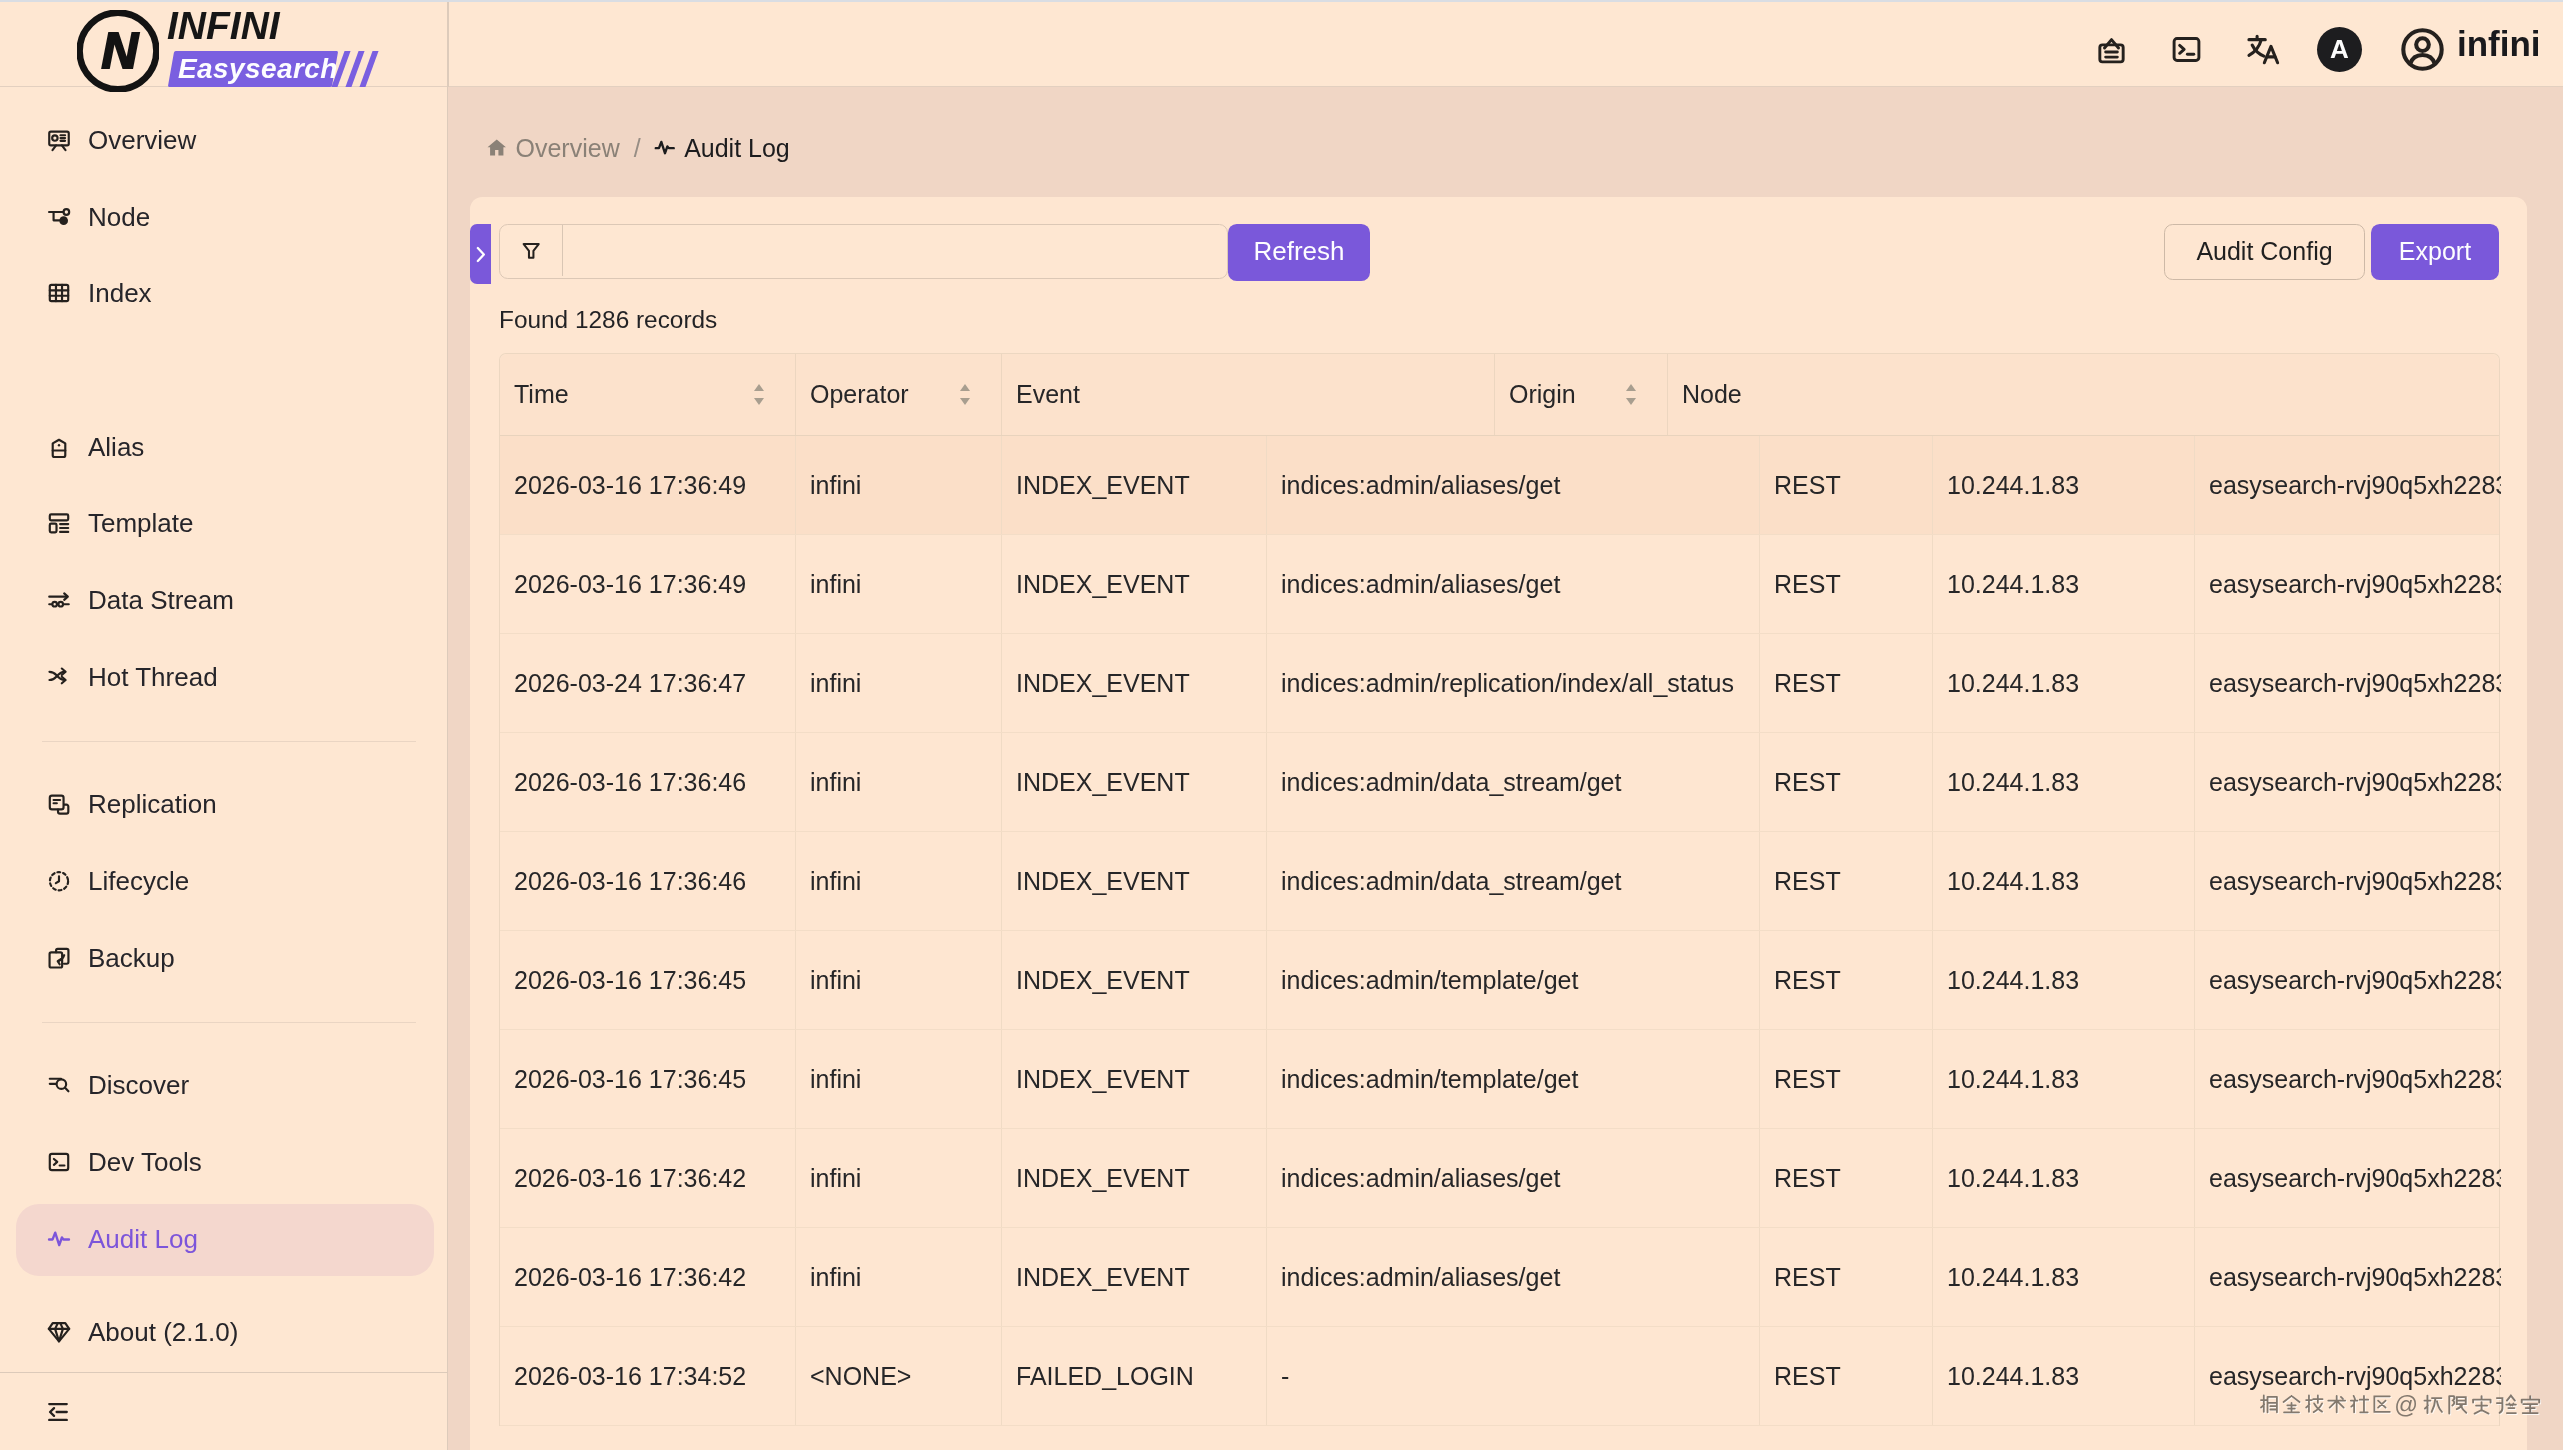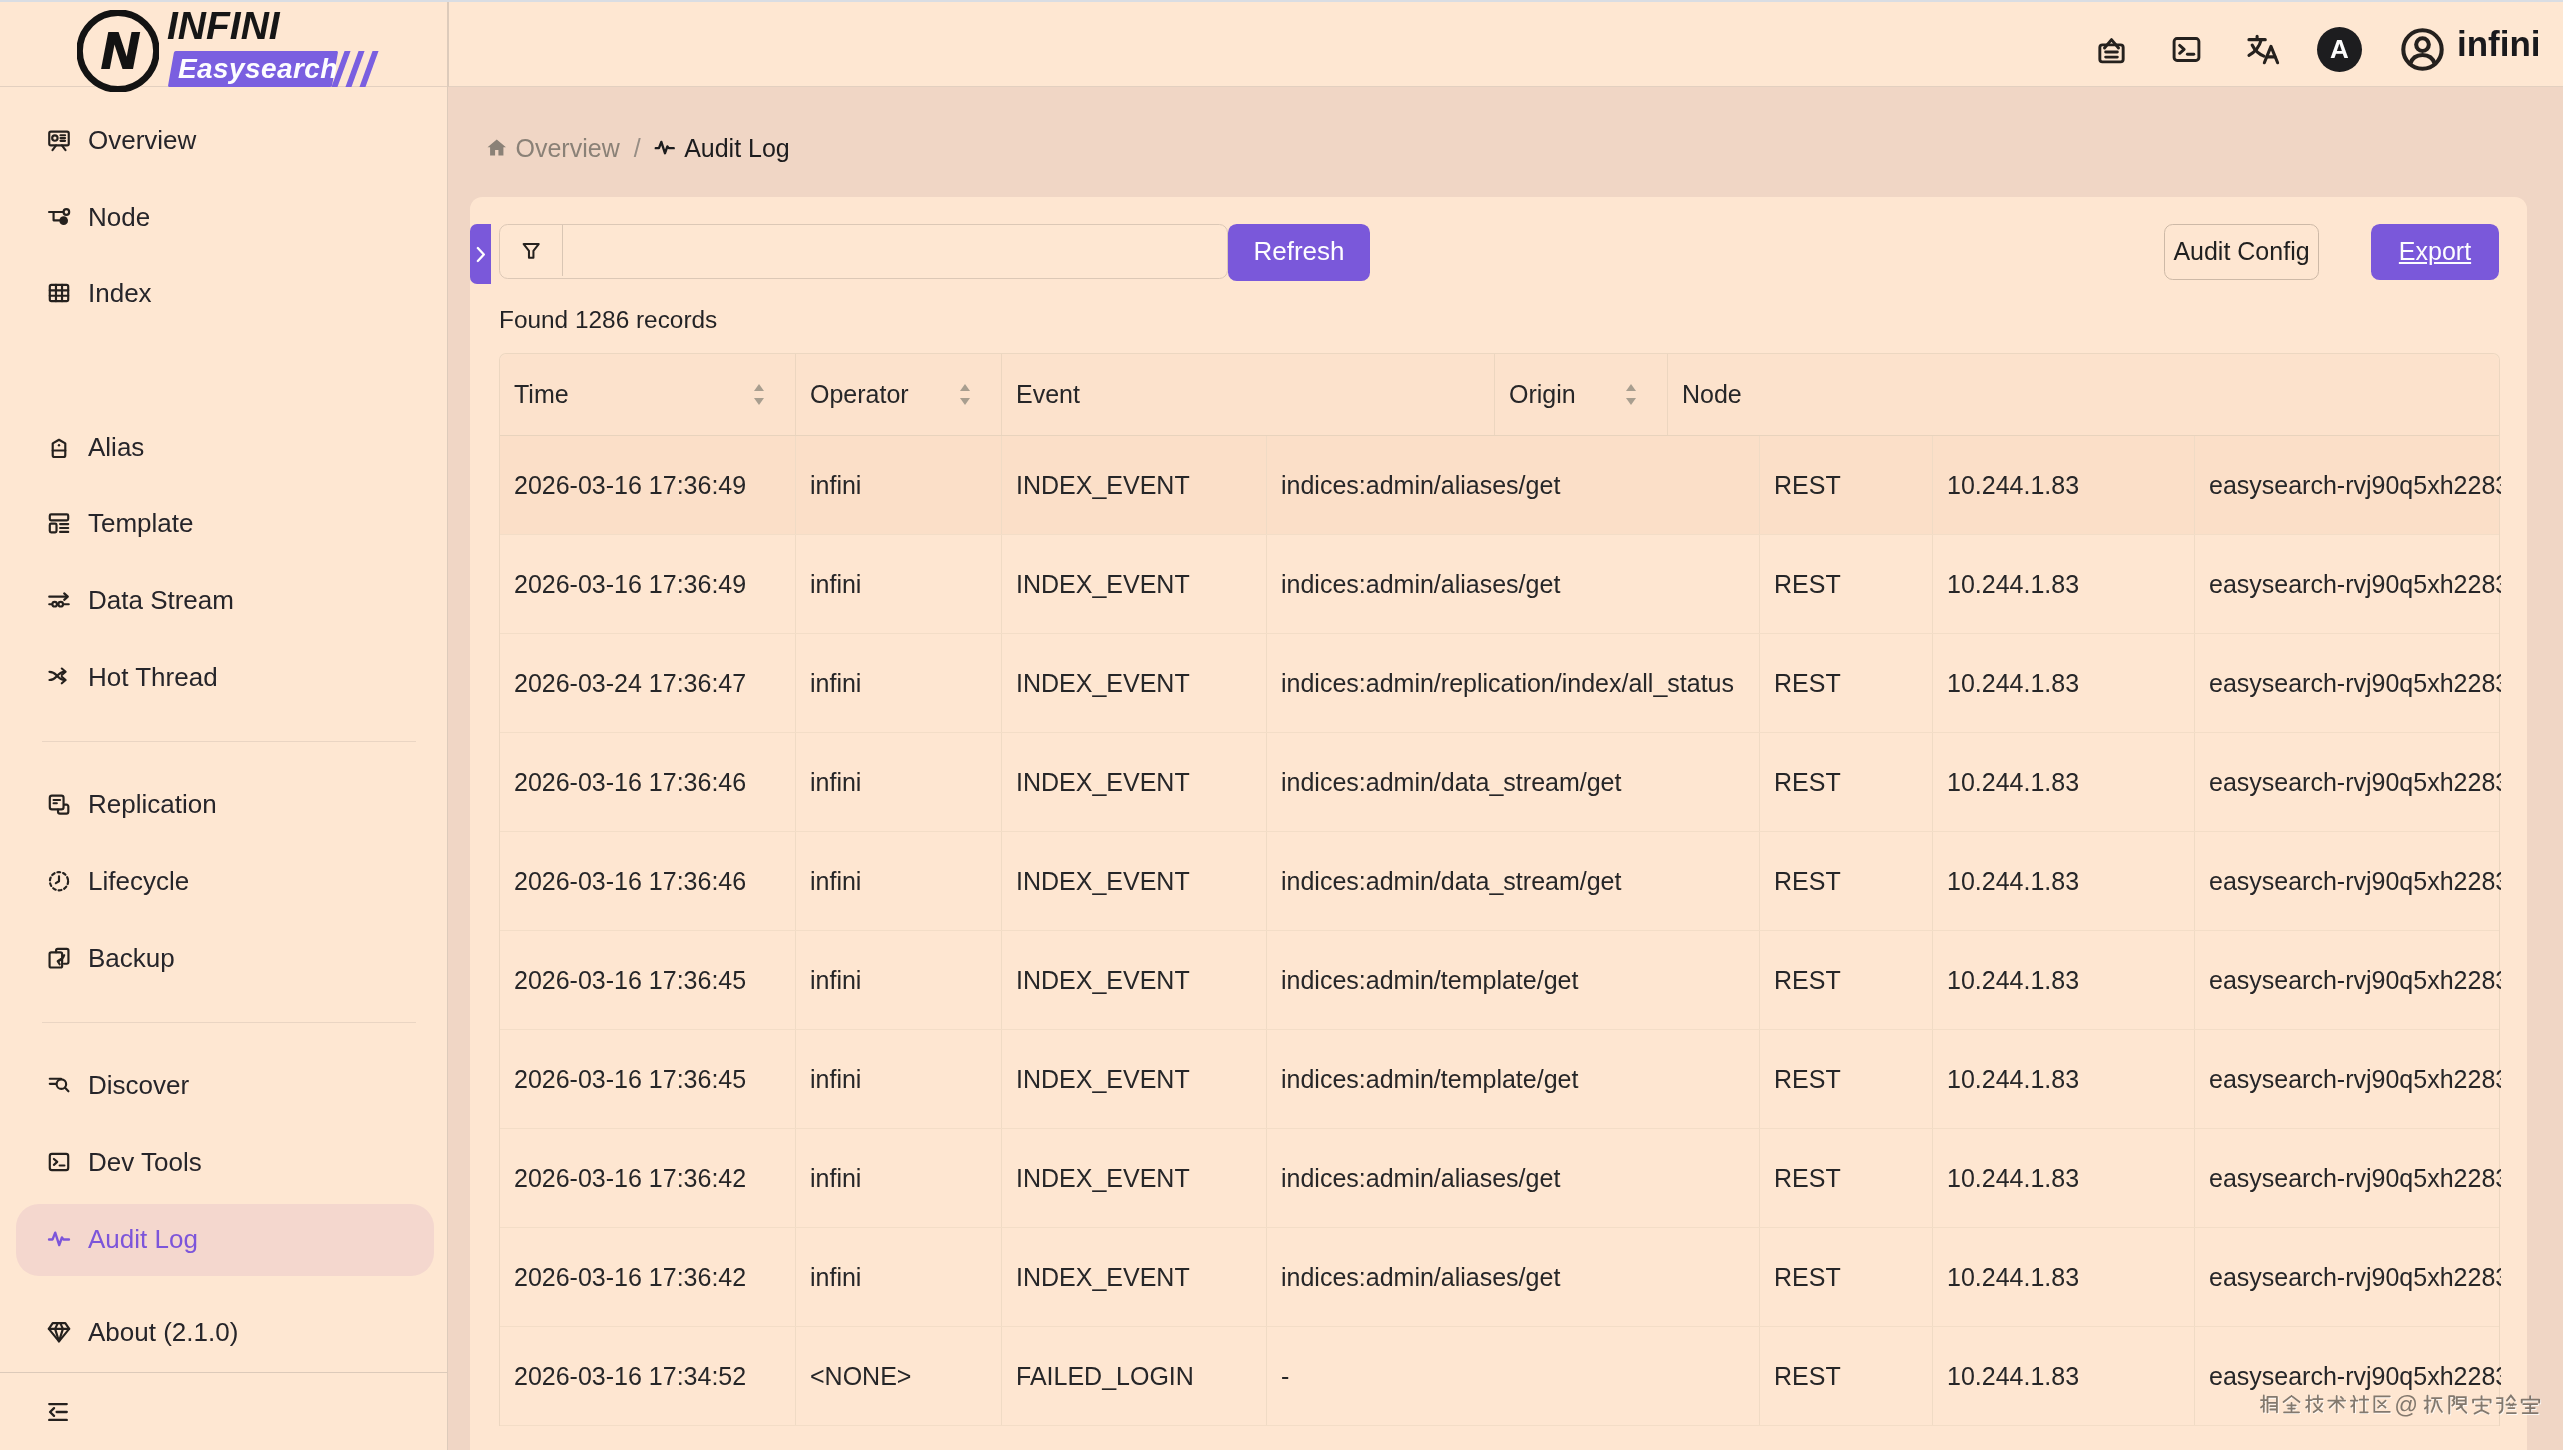--- a/index.html
+++ b/index.html
@@ -33,26 +33,26 @@
     background:#7a58da; border-radius:7px 0 0 7px; }
   #ftab svg { position:absolute; left:2.6px; top:21px; }
   #searchbox { position:absolute; left:29px; top:27px; width:729px; height:55px;
     background:#fee7d2; border:1.7px solid #dcc8b6; border-radius:8.7px; }
   #funnel { position:absolute; left:0; top:0; width:63px; height:51px;
     border-right:1.7px solid #d9c6b4; }
   #funnel svg { position:absolute; left:19px; top:14px; }
   #btn-refresh { position:absolute; left:758px; top:27px; width:142px; height:57px;
     background:#7a58da; border-radius:8.7px; color:#fff; font-size:26px;
     text-align:center; line-height:55px; }
-  #btn-config { position:absolute; left:1694px; top:27px; width:155px; height:56px;
+  #btn-config { position:absolute; left:1694px; top:27px; width:201px; height:56px;
     border:1.7px solid #cdb9a7; border-radius:8.7px; color:#1d1d1d; font-size:25px;
     text-align:center; line-height:52px; }
   #btn-export { position:absolute; left:1901px; top:27px; width:128px; height:56px;
     background:#7a58da; border-radius:8.7px; color:#fff; font-size:25px;
-    text-align:center; line-height:54px;text-decoration:underline; }
+    text-align:center; line-height:54px; }
   #found { position:absolute; left:29px; top:109px; font-size:24.4px; color:#1f1f22; }
 
   
   #tbl { position:absolute; left:29px; top:156px; width:2001px;
     border:1.7px solid #ecd7c1; border-bottom:none; border-radius:7px 7px 0 0; }
   .trh { display:flex; height:82px; background:#fce2cc;
     border-bottom:1.7px solid #e8d3bd; border-radius:7px 7px 0 0; }
   .tr { display:flex; height:99px; border-bottom:1.7px solid #f3ddc7; }
   .tr.hov { background:#fbdfc8; }
   .td, .th { flex:none; padding-left:14px; display:flex; align-items:center;

